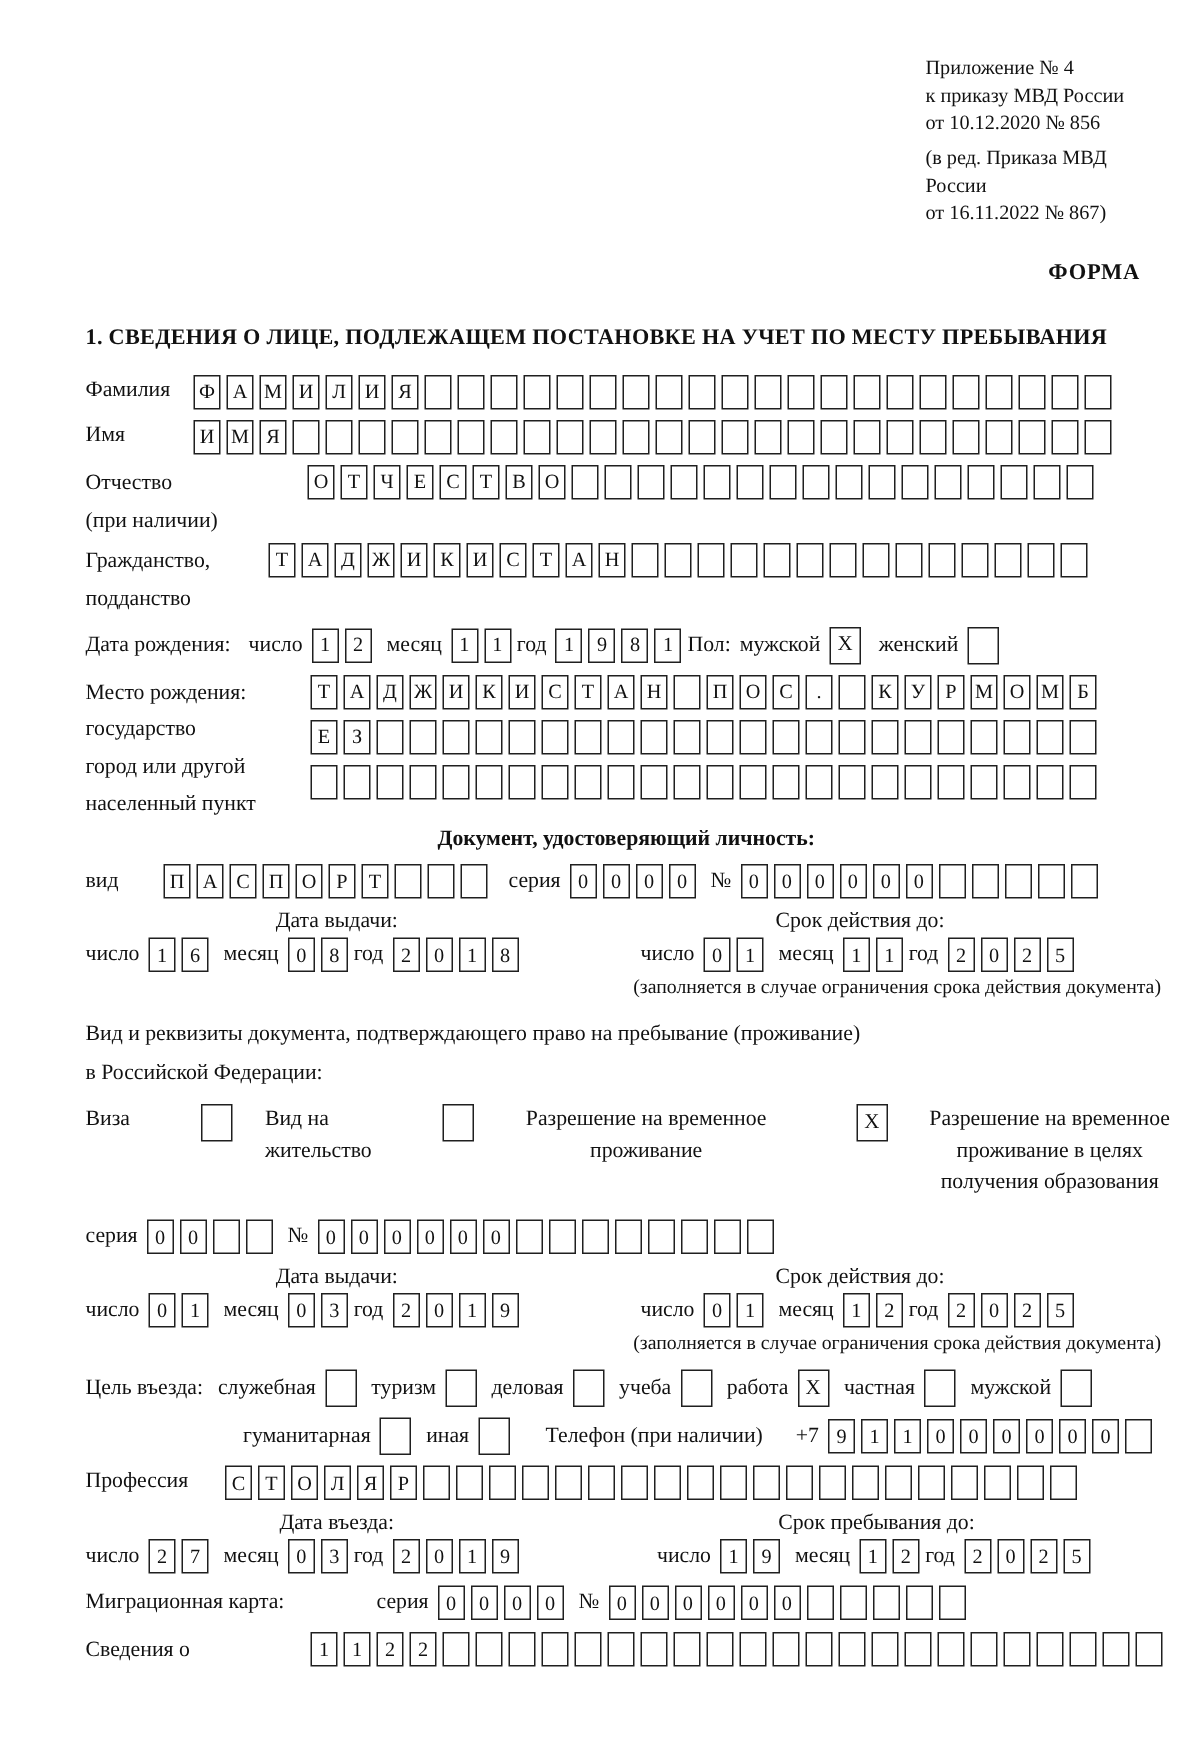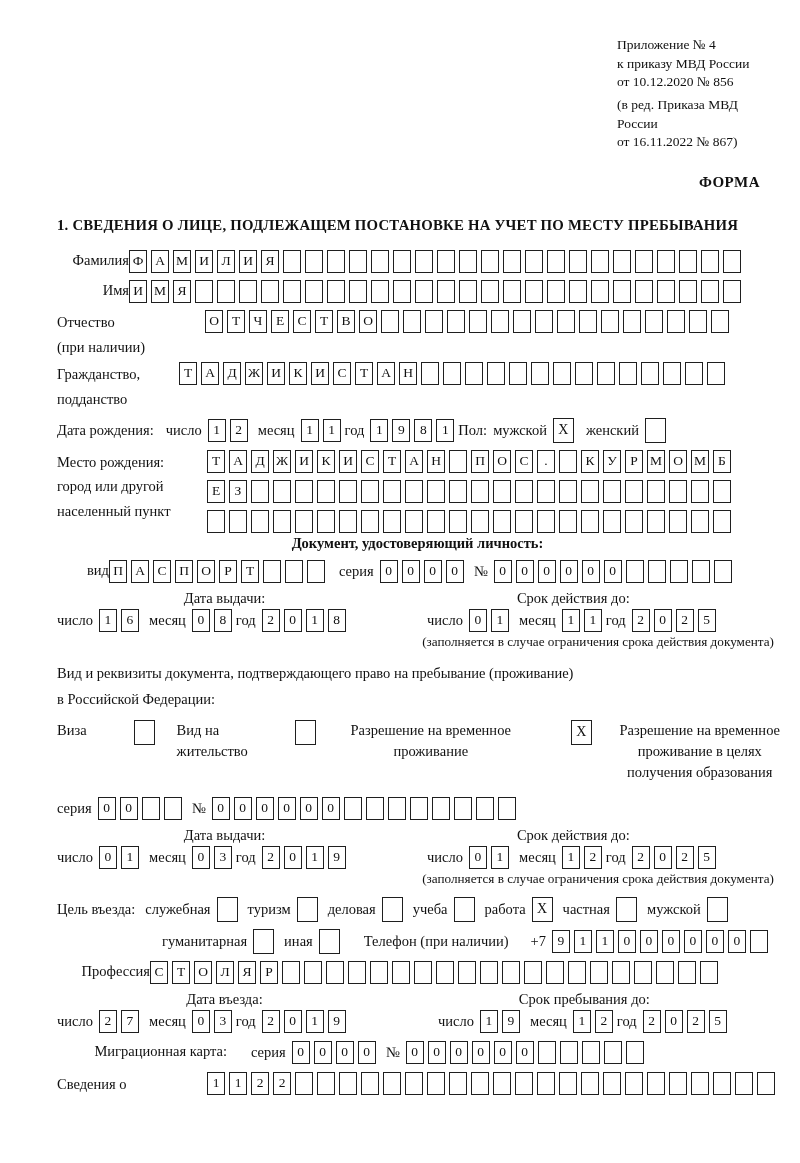--- a/index.html
+++ b/index.html
@@ -6,21 +6,21 @@
   #page{width:800px;height:1163px;box-sizing:border-box;background:#fff;color:#111;
         font-family:"Liberation Serif","DejaVu Serif",serif;font-size:14.5px;
         padding:36px 22px 28px 57px;position:relative;overflow:hidden;}
   .appendix{margin-left:560px;line-height:1.38;font-size:13.5px;}
   .appendix .rev{margin-top:4px;}
   .forma{text-align:right;font-weight:bold;padding-right:18px;margin-top:22px;font-size:15px;letter-spacing:.5px;}
   .title{text-align:center;font-weight:bold;font-size:15.5px;line-height:1.5;margin-top:16px;}
   .title-blank{display:inline-block;width:62px;border-bottom:2.5px solid #444;height:12px;margin-left:10px;}
   .sec-heading{font-weight:bold;font-size:14.8px;margin-top:26px;margin-bottom:16px;letter-spacing:.2px;}
   .row{display:flex;align-items:flex-start;margin-bottom:7px;}
-  .lbl{flex:none;line-height:1.5;text-align:right;}
+  .lbl{flex:none;line-height:1.5;}
   .lblcol{flex:none;line-height:1.72;}
   .cells{display:flex;flex-wrap:nowrap;}
   .cell{flex:none;display:inline-flex;align-items:center;justify-content:center;
         width:16px;height:21px;border:1.6px solid #1f1f1f;margin-right:4px;
         font-size:13.5px;font-family:"Liberation Serif",serif;background:#fff;}
   .checkbox{flex:none;display:inline-flex;align-items:center;justify-content:center;
         width:19px;height:23px;border:1.6px solid #1f1f1f;font-size:14px;background:#fff;}
   .inline{display:flex;align-items:center;flex-wrap:nowrap;}
   .sp-r{margin-right:6px;} .sp-l{margin-left:6px;}
   .gap-l{margin-left:14px;}
@@ -214,20 +214,21 @@
     <span>Пол:</span>
     <span class="sp-r sp-l">мужской</span>
     <span class="checkbox">X</span>
     <span class="sp-r" style="margin-left:12px">женский</span>
     <span class="checkbox"></span>
   </div>
 
   <div class="row" style="margin-top:4px;margin-bottom:2px">
     <span class="lblcol" style="width:150px">
       <div>Место рождения:</div>
+      <div>государство</div>
       <div>город или другой</div>
       <div>населенный пункт</div>
     </span>
     <span>
       <div class="cells" style="margin-bottom:7px">
           <span class="cell">Т</span>
           <span class="cell">А</span>
           <span class="cell">Д</span>
           <span class="cell">Ж</span>
           <span class="cell">И</span>

